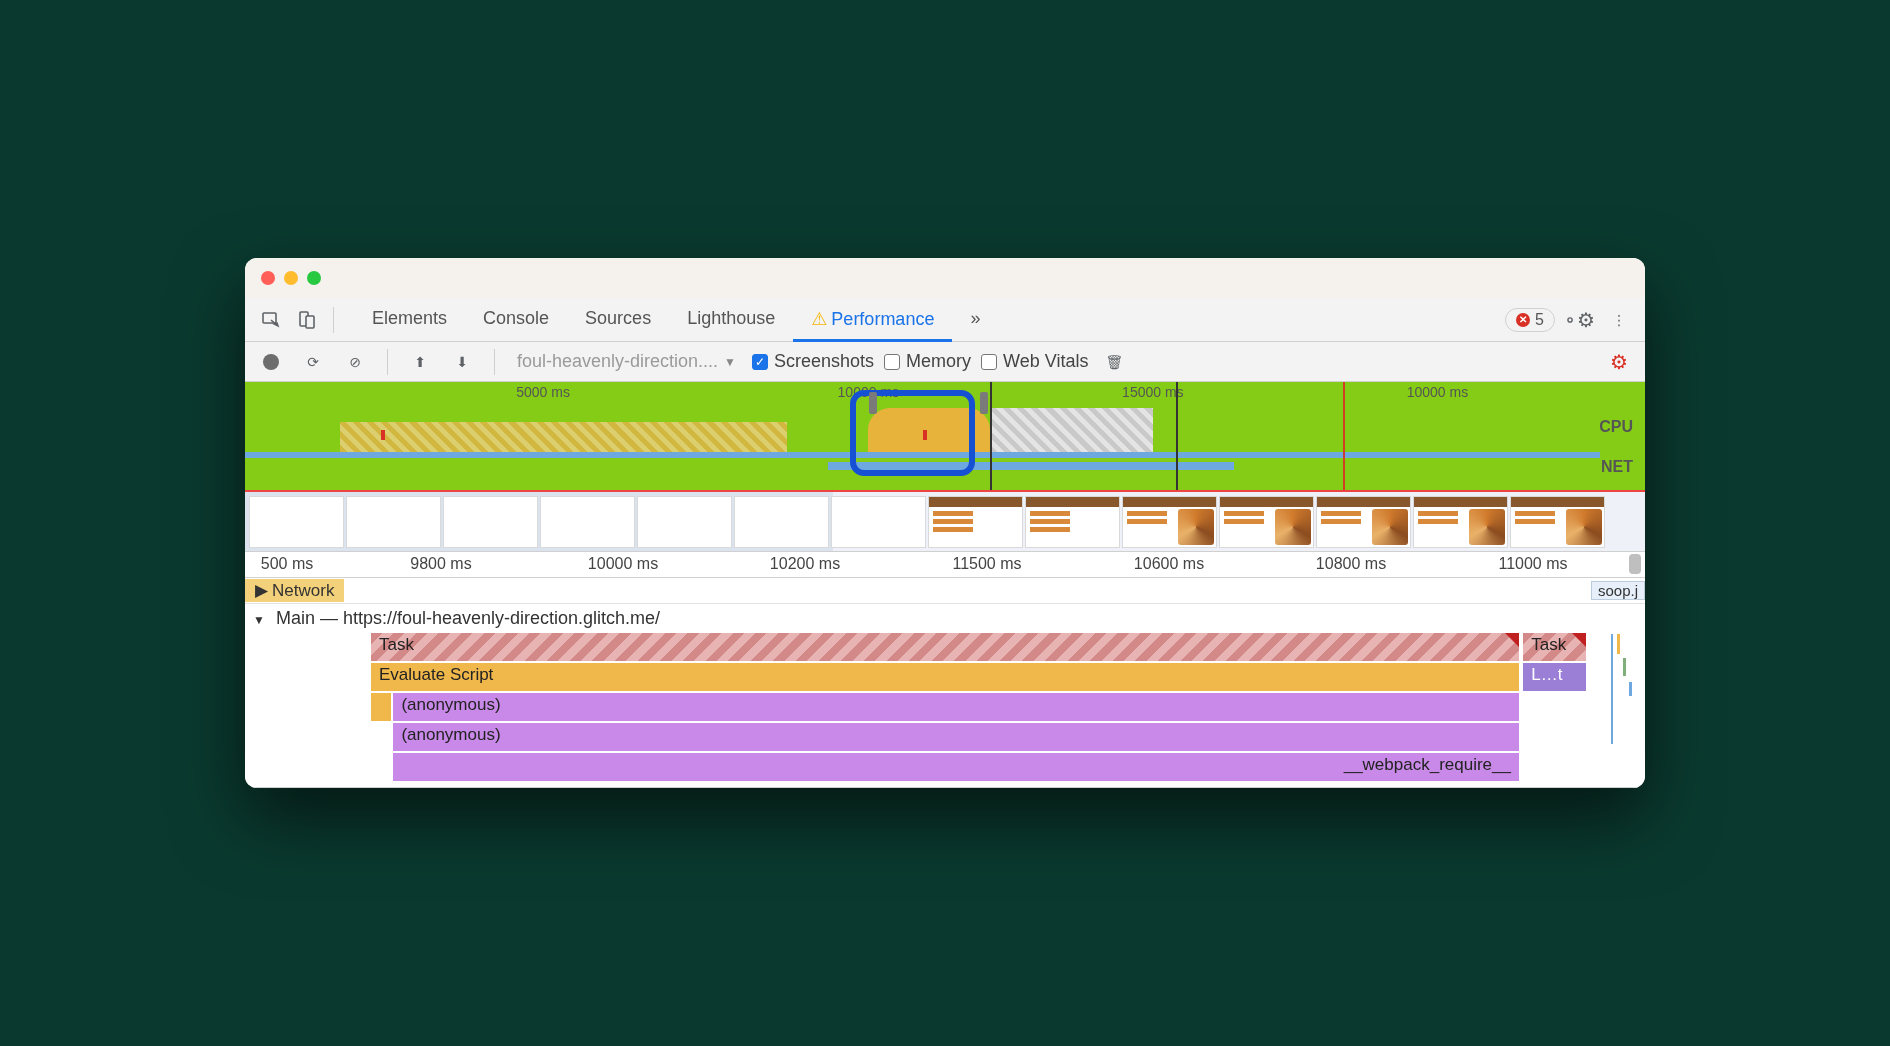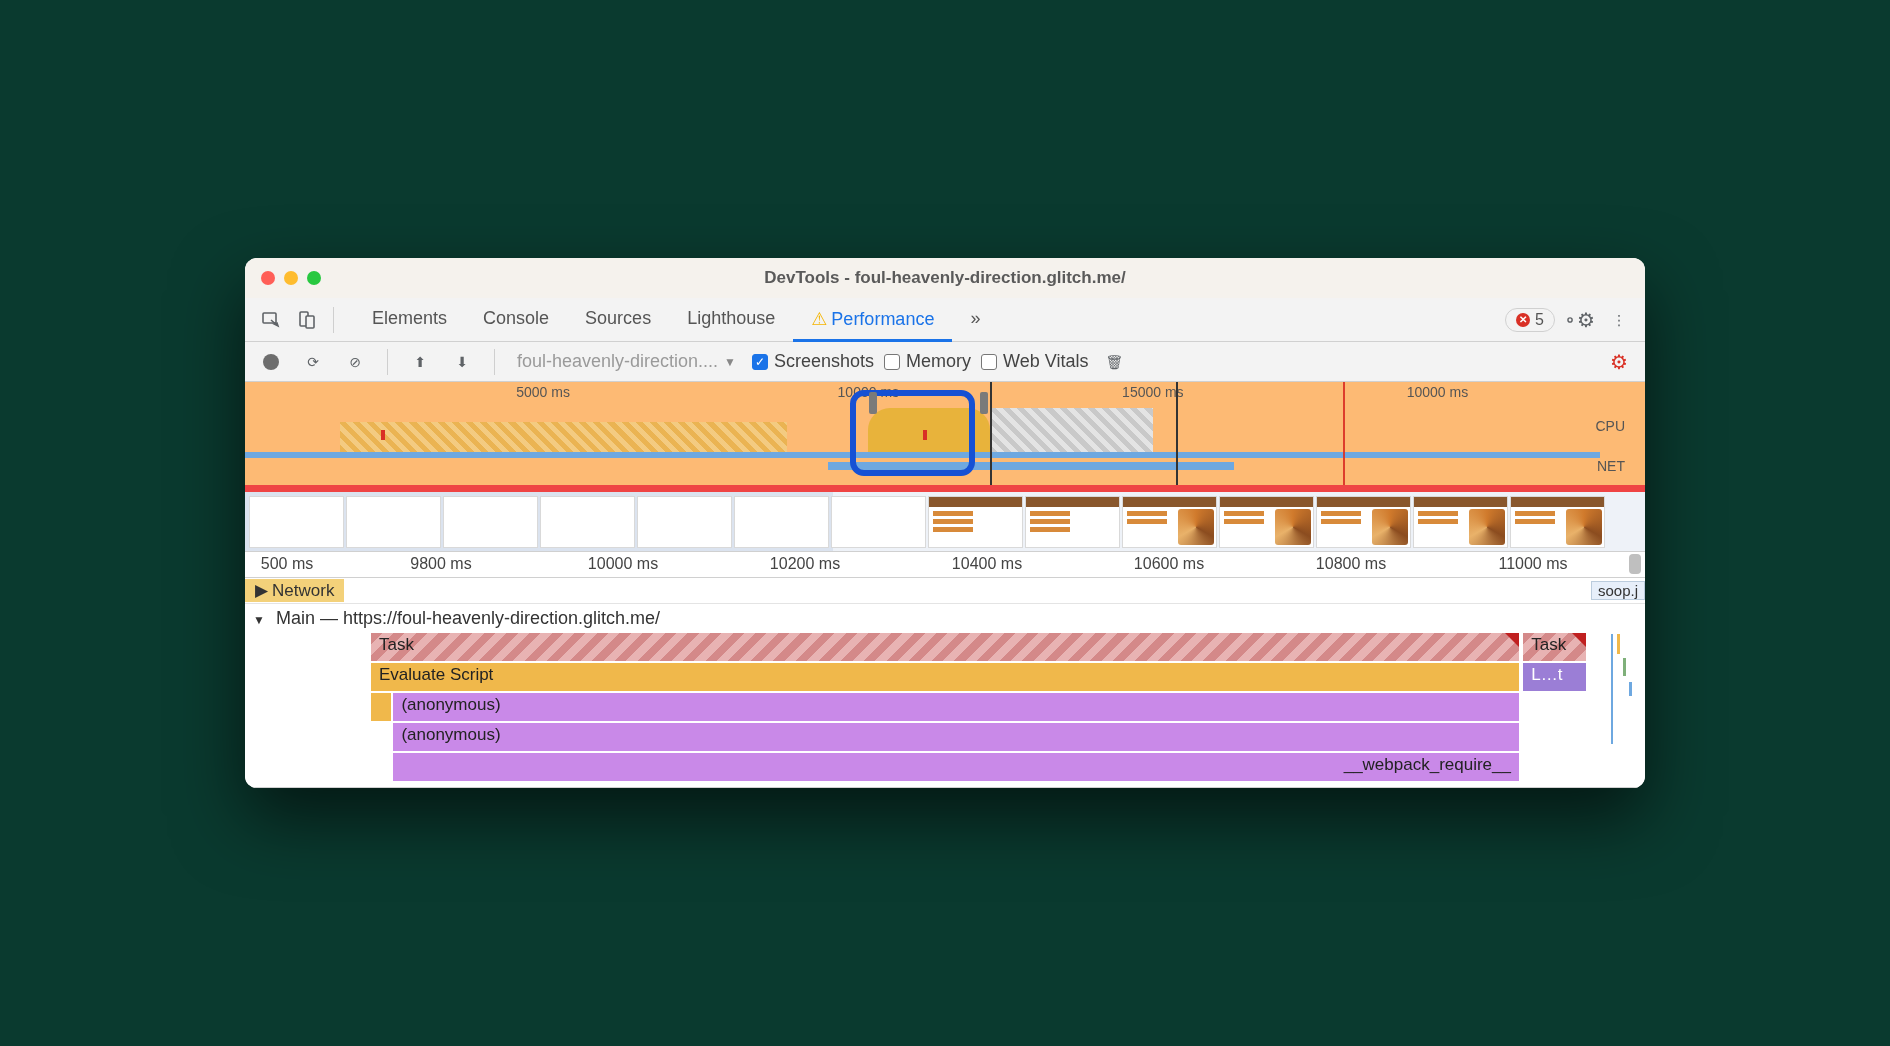--- a/index.html
+++ b/index.html
@@ -85,26 +85,26 @@
     color:#9a9a9a; font-size:18px; display:flex; align-items:center; gap:6px;
     padding:2px 6px; border-radius:4px; cursor:pointer;
   }
   .selectlike .caret { font-size:12px; color:#888;}
   .chk { display:flex; align-items:center; gap:6px; font-size:18px; color:#444; cursor:pointer;}
   .chkbox { width:16px;height:16px;border:1.5px solid #777;border-radius:3px; display:flex;align-items:center;justify-content:center;background:#fff;}
   .chkbox.checked{ background:#1a73e8;border-color:#1a73e8;color:#fff;font-size:12px;}
   .gear-red { color:#d93025;}
   
   .overview {
-    position:relative; height:110px; background:#fdba74;
-    border-bottom:7px solid #ef4444;
+    position:relative; height:110px; background:#84cc16;
+    border-bottom:2px solid #ef4444;
   }
   .ov-ticks { position:absolute; top:2px; left:0; right:45px; height:20px; font-size:14px; color:#555;}
   .ov-ticks span{position:absolute; transform:translateX(-50%);}
-  .ov-labels { position:absolute; right:20px; font-size:14px; font-weight:400; color:#555;}
+  .ov-labels { position:absolute; right:12px; font-size:16px; font-weight:700; color:#555;}
   .ov-cpu { top:36px;} .ov-net{ top:76px;}
   .ov-row { position:absolute; left:0; right:45px; }
   .ov-row.cpu { top:26px; height:50px;}
   .ov-row.net { top:80px; height:14px;}
   .baseline { position:absolute; left:0;right:0; bottom:0; height:6px; background:#6ea8e0;}
   .activity {
     position:absolute; bottom:6px; height:44px;
     background: repeating-linear-gradient(45deg,#e6b24a 0 5px,#f1cf84 5px 10px);
     opacity:.8;
   }
@@ -167,21 +167,20 @@
 <body>
 
 <div class="window">
 
   <div class="titlebar">
     <div class="traffic">
       <span class="tclose"></span>
       <span class="tmin"></span>
       <span class="tmax"></span>
     </div>
-    <div class="title">DevTools - foul-heavenly-direction.glitch.me/</div>
   </div>
 
   <div class="tabbar">
     <div class="iconbtn">
       <svg width="20" height="20" viewBox="0 0 20 20" stroke="#5f6367" fill="none" stroke-width="1.6">
           <rect x="2" y="3" width="13" height="10" rx="1"></rect>
           <path d="M10 10 l7 6 M13 14 l3-1 1 3z" fill="#5f6367"></path>
         </svg>
     </div>
     <div class="iconbtn">
@@ -328,21 +327,21 @@
         <div class="rowitem" style="top:22px"></div>
         <div class="pic"></div>
       </div>
   </div>
 
   <div class="ruler">
     <span style="left:3%">500 ms</span>
     <span style="left:14%">9800 ms</span>
     <span style="left:27%">10000 ms</span>
     <span style="left:40%">10200 ms</span>
-    <span style="left:53%">10400 ms</span>
+    <span style="left:53%">11500 ms</span>
     <span style="left:66%">10600 ms</span>
     <span style="left:79%">10800 ms</span>
     <span style="left:92%">11000 ms</span>
     <div class="scroll-thumb"></div>
   </div>
 
   <div class="netrow">
     <div class="hdr">
         <span>▶</span>
         <span>Network</span>

